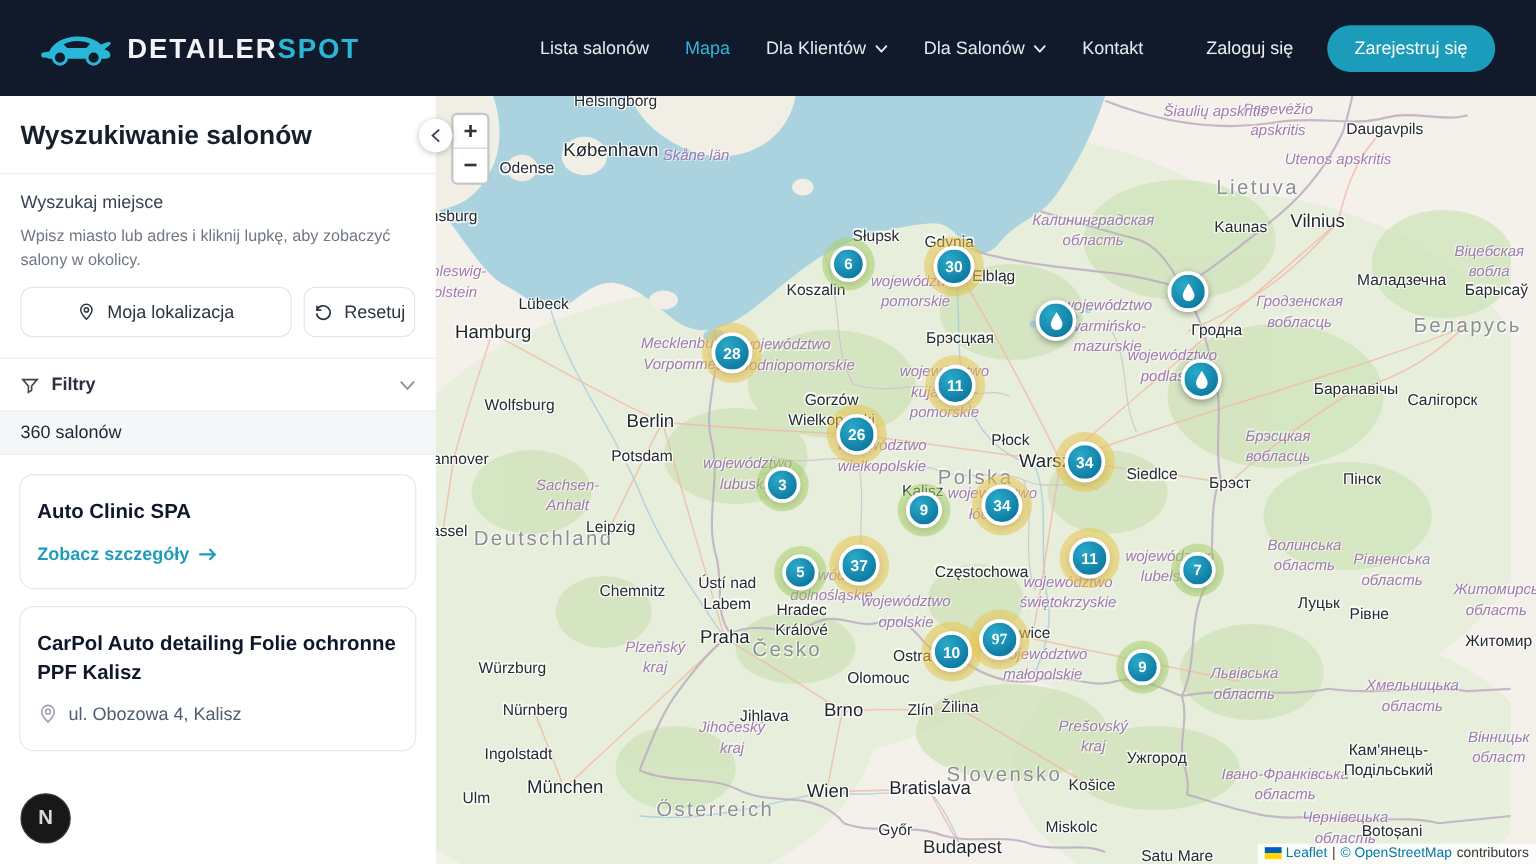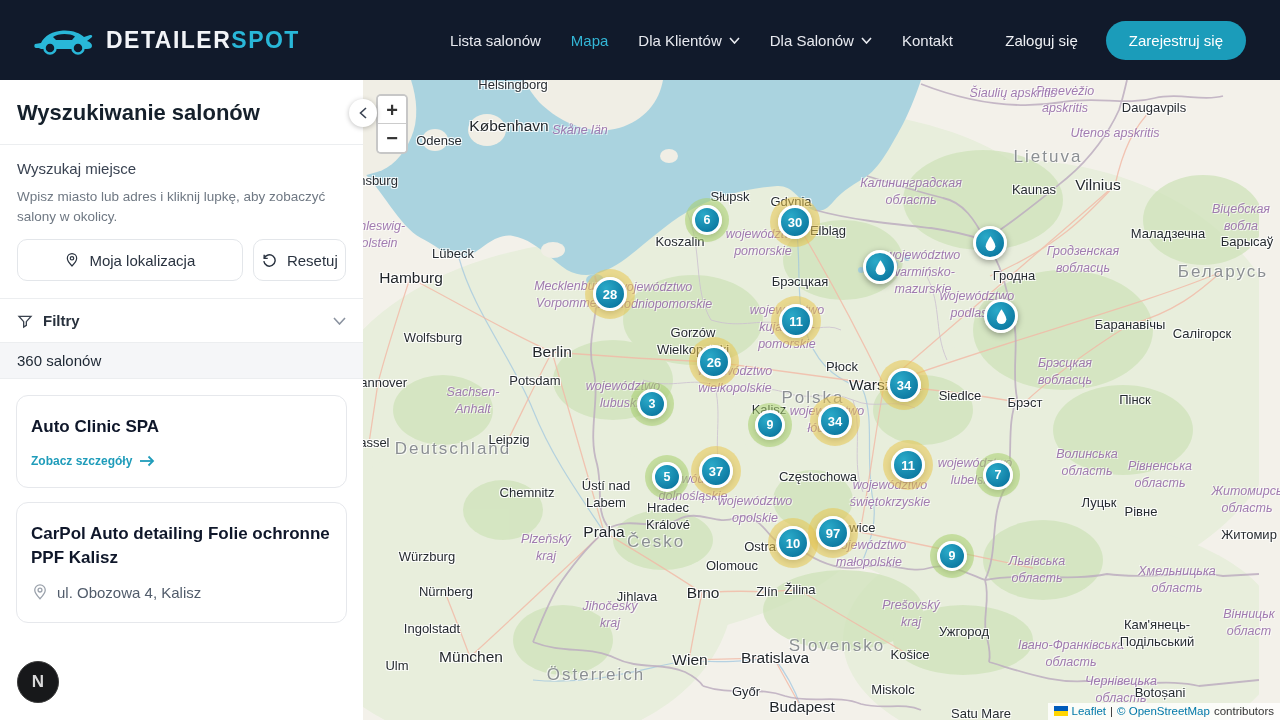--- a/index.html
+++ b/index.html
@@ -41,21 +41,21 @@
   .btn-reset { flex:1; }
   .sb-filters { border-top:1px solid #eceef0; padding:13px 17px; display:flex; align-items:center; gap:10px; cursor:pointer; }
   .sb-filters-label { font-size:15px; font-weight:600; color:#28313d; }
   .sb-filters .chev-d { margin-left:auto; }
   .sb-count { background:#f5f6f8; border-top:1px solid #eceef0; border-bottom:1px solid #eceef0; padding:9px 17px; font-size:15px; color:#1d2733; }
   .sb-cards { padding:16px; display:flex; flex-direction:column; gap:14px; }
   .card { border:1px solid #e6e8ec; border-radius:12px; padding:19px 14px; background:#fff; }
   .card-title { font-size:17px; font-weight:bold; color:#0f172a; line-height:1.4; margin-bottom:12px; }
   .card-address { display:flex; gap:8px; color:#515c6b; font-size:15px; line-height:1.4; }
   .card-address svg { flex:none; margin-top:1px; }
-  .card-link { margin-top:15px; color:#1f9cba; font-size:12px; font-weight:600; display:flex; align-items:center; gap:7px; cursor:pointer; }
+  .card-link { margin-top:15px; color:#1f9cba; font-size:15px; font-weight:600; display:flex; align-items:center; gap:7px; cursor:pointer; }
 
   
   .map { flex:1; position:relative; background:#f3f1ea; overflow:hidden; }
   .map svg.base { position:absolute; left:0; top:0; }
   .map-layer { position:absolute; inset:0; }
   .m-city { position:absolute; transform:translate(-50%,-50%); font-size:13px; color:#262b30; white-space:pre; text-align:center; line-height:1.3;
     text-shadow:-1px -1px 0 rgba(255,255,255,.85), 1px -1px 0 rgba(255,255,255,.85), -1px 1px 0 rgba(255,255,255,.85), 1px 1px 0 rgba(255,255,255,.85); }
   .m-city.lg { font-size:15.5px; color:#1f2428; }
   .m-region { position:absolute; transform:translate(-50%,-50%); font-size:12.5px; font-style:italic; color:#9b72ad; white-space:pre; text-align:center; line-height:1.35; opacity:.92;
     text-shadow:-1px -1px 0 rgba(255,255,255,.7), 1px 1px 0 rgba(255,255,255,.7); }
@@ -304,21 +304,21 @@
         <path d="M626,582 C660,592 696,606 732,600 C768,608 804,598 836,606 L896,600"></path>
       </g>
     </svg>
 
     <div class="map-layer">
         <div class="m-region" style="left: 217px; top: 50px;">Skåne län</div>
         <div class="m-region" style="left: 12px; top: 155px;">Schleswig-
 Holstein</div>
         <div class="m-region" style="left: 209px; top: 215px;">Mecklenburg-
 Vorpommern</div>
-        <div class="m-region" style="left: 110px; top: 321px;">Sachsen-
+        <div class="m-region" style="left: 110px; top: 333px;">Sachsen-
 Anhalt</div>
         <div class="m-region" style="left: 292px; top: 216px;">województwo
 zachodniopomorskie</div>
         <div class="m-region" style="left: 400px; top: 163px;">województwo
 pomorskie</div>
         <div class="m-region" style="left: 548px; top: 112px;">Калининградская
 область</div>
         <div class="m-region" style="left: 560px; top: 192px;">województwo
 warmińsko-
 mazurskie</div>
@@ -388,21 +388,21 @@
         <div class="m-city" style="left: 6px; top: 101px;">Flensburg</div>
         <div class="m-city" style="left: 90px; top: 174px;">Lübeck</div>
         <div class="m-city lg" style="left: 48px; top: 198px;">Hamburg</div>
         <div class="m-city" style="left: 361px; top: 117px; padding-left: 12px;">Słupsk</div>
         <div class="m-city" style="left: 317px; top: 162px;">Koszalin</div>
         <div class="m-city" style="left: 428px; top: 122px;">Gdynia</div>
         <div class="m-city" style="left: 465px; top: 151px;">Elbląg</div>
         <div class="m-city" style="left: 437px; top: 202px;">Брэсцкая</div>
         <div class="m-city" style="left: 330px; top: 262px;">Gorzów
 Wielkopolski</div>
-        <div class="m-city lg" style="left: 189px; top: 272px; text-align: right;">Berlin</div>
+        <div class="m-city lg" style="left: 179px; top: 272px; text-align: right;">Berlin</div>
         <div class="m-city" style="left: 172px; top: 301px;">Potsdam</div>
         <div class="m-city" style="left: 70px; top: 258px;">Wolfsburg</div>
         <div class="m-city" style="left: 16px; top: 303px;">Hannover</div>
         <div class="m-city" style="left: 7px; top: 363px;">Kassel</div>
         <div class="m-city" style="left: 146px; top: 360px;">Leipzig</div>
         <div class="m-city" style="left: 164px; top: 413px;">Chemnitz</div>
         <div class="m-city" style="left: 243px; top: 415px;">Ústí nad
 Labem</div>
         <div class="m-city lg" style="left: 241px; top: 452px;">Praha</div>
         <div class="m-city" style="left: 305px; top: 437px;">Hradec
@@ -457,21 +457,21 @@
         <div class="cluster" style="left: 351px; top: 282px;">26</div>
         <div class="cluster" style="left: 541px; top: 305px;">34</div>
         <div class="cluster small" style="left: 289px; top: 324px;">3</div>
         <div class="cluster small" style="left: 407px; top: 345px;">9</div>
         <div class="cluster" style="left: 472px; top: 341px;">34</div>
         <div class="cluster" style="left: 353px; top: 391px;">37</div>
         <div class="cluster small" style="left: 304px; top: 397px;">5</div>
         <div class="cluster" style="left: 545px; top: 385px;">11</div>
         <div class="cluster small" style="left: 635px; top: 395px;">7</div>
         <div class="cluster" style="left: 430px; top: 463px;">10</div>
-        <div class="cluster" style="left: 470px; top: 453px;">97</div>
+        <div class="cluster" style="left: 470px; top: 453px; font-family: Liberation Serif, serif;">97</div>
         <div class="cluster small" style="left: 589px; top: 476px;">9</div>
         <div class="pin" style="left: 517px; top: 187px;">
           <svg width="15" height="17" viewBox="0 0 24 28">
             <path fill="#ffffff" d="M12 2 C12 2 4 13 4 18.5 a8 8 0 0 0 16 0 C20 13 12 2 12 2 Z"></path>
           </svg>
         </div>
         <div class="pin" style="left: 627px; top: 163px;">
           <svg width="15" height="17" viewBox="0 0 24 28">
             <path fill="#ffffff" d="M12 2 C12 2 4 13 4 18.5 a8 8 0 0 0 16 0 C20 13 12 2 12 2 Z"></path>
           </svg>

